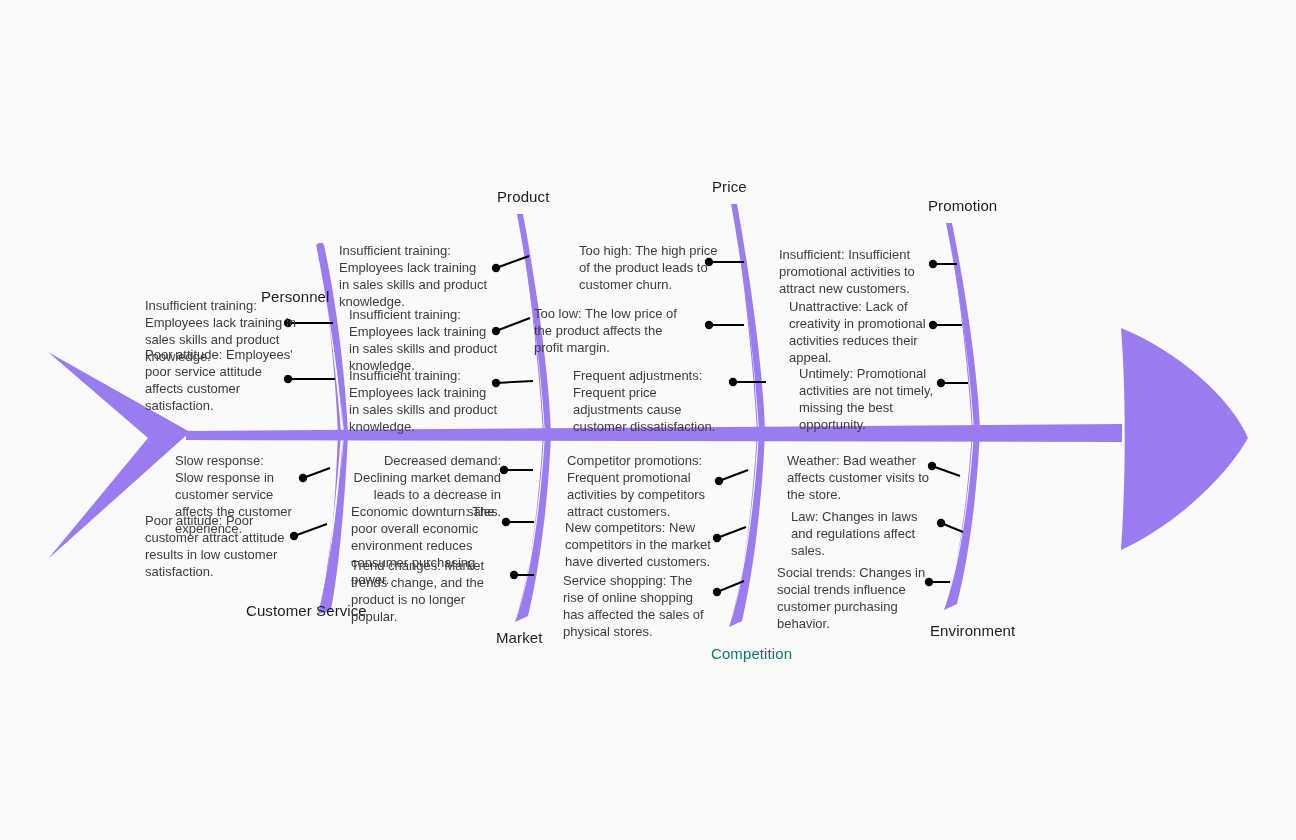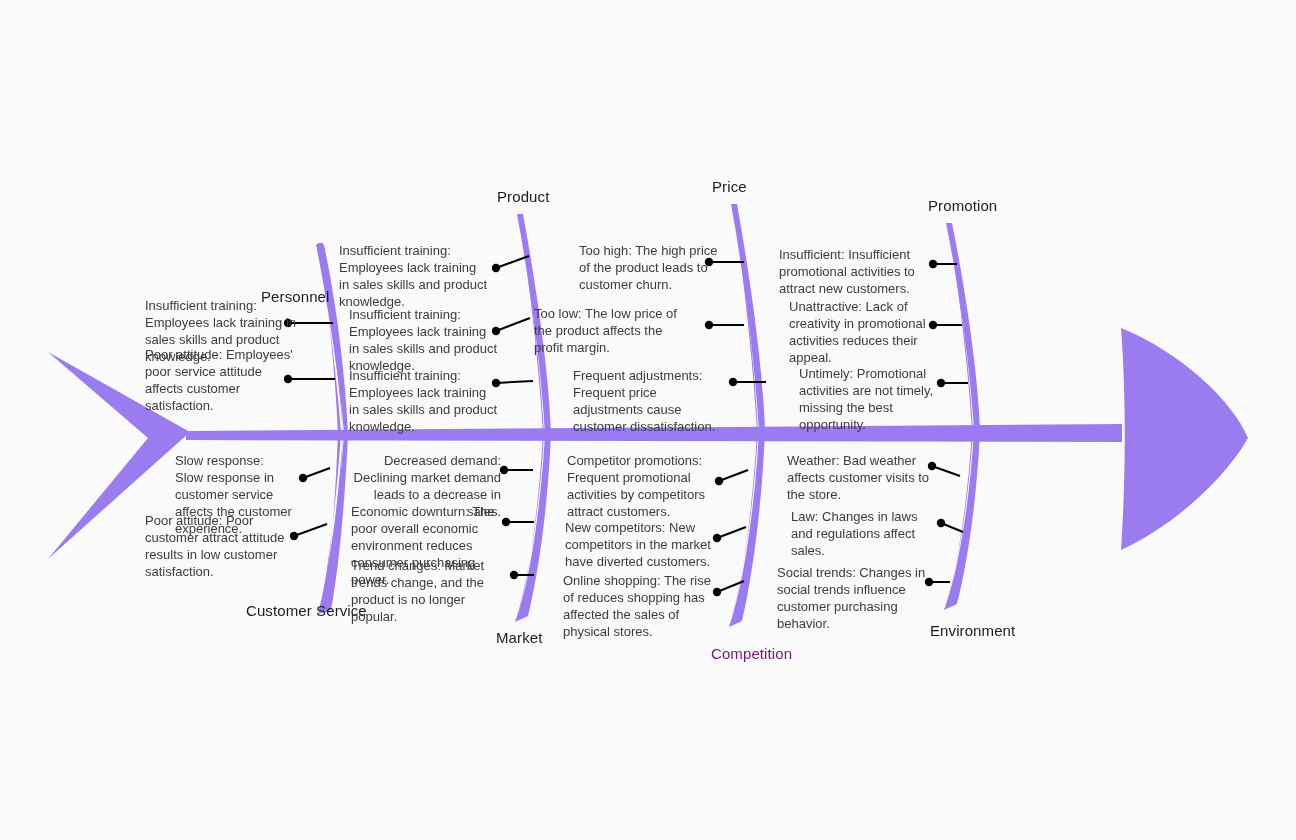--- a/index.html
+++ b/index.html
@@ -120,21 +120,21 @@
       <circle cx="929" cy="582" r="4.2" fill="#000000"></circle>
     </svg>
 
   <div id="labels">
       <div class="cat-label" style="left: 261px; top: 240px; color: rgb(28, 28, 28); margin-top: 48px;">Personnel</div>
       <div class="cat-label" style="left: 497px; top: 188px; color: rgb(28, 28, 28);">Product</div>
       <div class="cat-label" style="left: 712px; top: 178px; color: rgb(28, 28, 28);">Price</div>
       <div class="cat-label" style="left: 928px; top: 197px; color: rgb(28, 28, 28);">Promotion</div>
       <div class="cat-label" style="left: 246px; top: 602px; color: rgb(28, 28, 28);">Customer Service</div>
       <div class="cat-label" style="left: 496px; top: 629px; color: rgb(28, 28, 28);">Market</div>
-      <div class="cat-label" style="left: 711px; top: 645px; color: #701a75;">Competition</div>
+      <div class="cat-label" style="left: 711px; top: 645px; color: #0f766e;">Competition</div>
       <div class="cat-label" style="left: 930px; top: 622px; color: rgb(28, 28, 28);">Environment</div>
     </div>
   <div id="causes">
       <div class="cause r" style="left: 145px; top: 298px; width: 152px; color: rgb(60, 60, 60);">Insufficient training: Employees lack training in sales skills and product knowledge.</div>
       <div class="cause r" style="left: 145px; top: 347px; width: 152px; color: rgb(60, 60, 60);">Poor attitude: Employees' poor service attitude affects customer satisfaction.</div>
       <div class="cause r" style="left: 339px; top: 243px; width: 150px; color: rgb(60, 60, 60);">Insufficient training: Employees lack training in sales skills and product knowledge.</div>
       <div class="cause r" style="left: 349px; top: 307px; width: 150px; color: rgb(60, 60, 60);">Insufficient training: Employees lack training in sales skills and product knowledge.</div>
       <div class="cause r" style="left: 349px; top: 368px; width: 150px; color: rgb(60, 60, 60);">Insufficient training: Employees lack training in sales skills and product knowledge.</div>
       <div class="cause r" style="left: 579px; top: 243px; width: 152px; color: rgb(60, 60, 60);">Too high: The high price of the product leads to customer churn.</div>
       <div class="cause r" style="left: 534px; top: 306px; width: 152px; color: rgb(60, 60, 60);">Too low: The low price of the product affects the profit margin.</div>
@@ -142,18 +142,18 @@
       <div class="cause r" style="left: 779px; top: 247px; width: 148px; color: rgb(60, 60, 60);">Insufficient: Insufficient promotional activities to attract new customers.</div>
       <div class="cause r" style="left: 789px; top: 299px; width: 148px; color: rgb(60, 60, 60);">Unattractive: Lack of creativity in promotional activities reduces their appeal.</div>
       <div class="cause r" style="left: 799px; top: 366px; width: 148px; color: rgb(60, 60, 60);">Untimely: Promotional activities are not timely, missing the best opportunity.</div>
       <div class="cause r" style="left: 175px; top: 453px; width: 120px; color: rgb(60, 60, 60);">Slow response: Slow response in customer service affects the customer experience.</div>
       <div class="cause r" style="left: 145px; top: 513px; width: 145px; color: rgb(60, 60, 60);">Poor attitude: Poor customer attract attitude results in low customer satisfaction.</div>
       <div class="cause r" style="left: 351px; top: 453px; width: 150px; color: rgb(60, 60, 60); text-align: right;">Decreased demand: Declining market demand leads to a decrease in sales.</div>
       <div class="cause r" style="left: 351px; top: 504px; width: 150px; color: rgb(60, 60, 60);">Economic downturn: The poor overall economic environment reduces consumer purchasing power.</div>
       <div class="cause r" style="left: 351px; top: 558px; width: 150px; color: rgb(60, 60, 60);">Trend changes: Market trends change, and the product is no longer popular.</div>
       <div class="cause r" style="left: 567px; top: 453px; width: 148px; color: rgb(60, 60, 60);">Competitor promotions: Frequent promotional activities by competitors attract customers.</div>
       <div class="cause r" style="left: 565px; top: 520px; width: 150px; color: rgb(60, 60, 60);">New competitors: New competitors in the market have diverted customers.</div>
-      <div class="cause r" style="left: 563px; top: 573px; width: 150px; color: rgb(60, 60, 60);">Online shopping: The rise of reduces shopping has affected the sales of physical stores.</div>
+      <div class="cause r" style="left: 563px; top: 573px; width: 150px; color: rgb(60, 60, 60);">Service shopping: The rise of online shopping has affected the sales of physical stores.</div>
       <div class="cause r" style="left: 787px; top: 453px; width: 148px; color: rgb(60, 60, 60);">Weather: Bad weather affects customer visits to the store.</div>
       <div class="cause r" style="left: 791px; top: 509px; width: 148px; color: rgb(60, 60, 60);">Law: Changes in laws and regulations affect sales.</div>
       <div class="cause r" style="left: 777px; top: 565px; width: 155px; color: rgb(60, 60, 60);">Social trends: Changes in social trends influence customer purchasing behavior.</div>
     </div>
 </div>
 
 </body></html>

